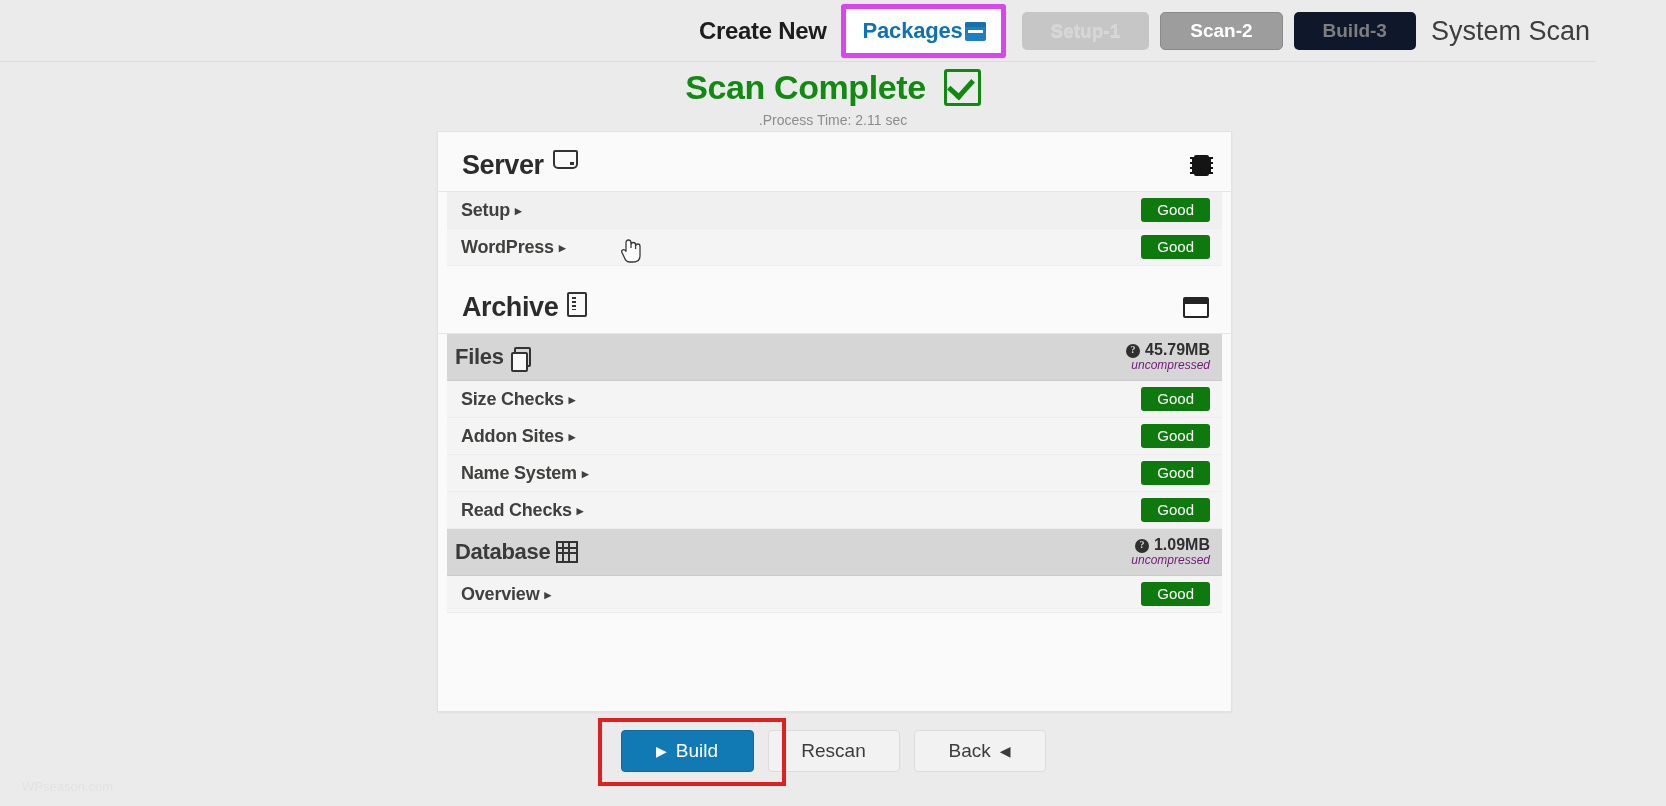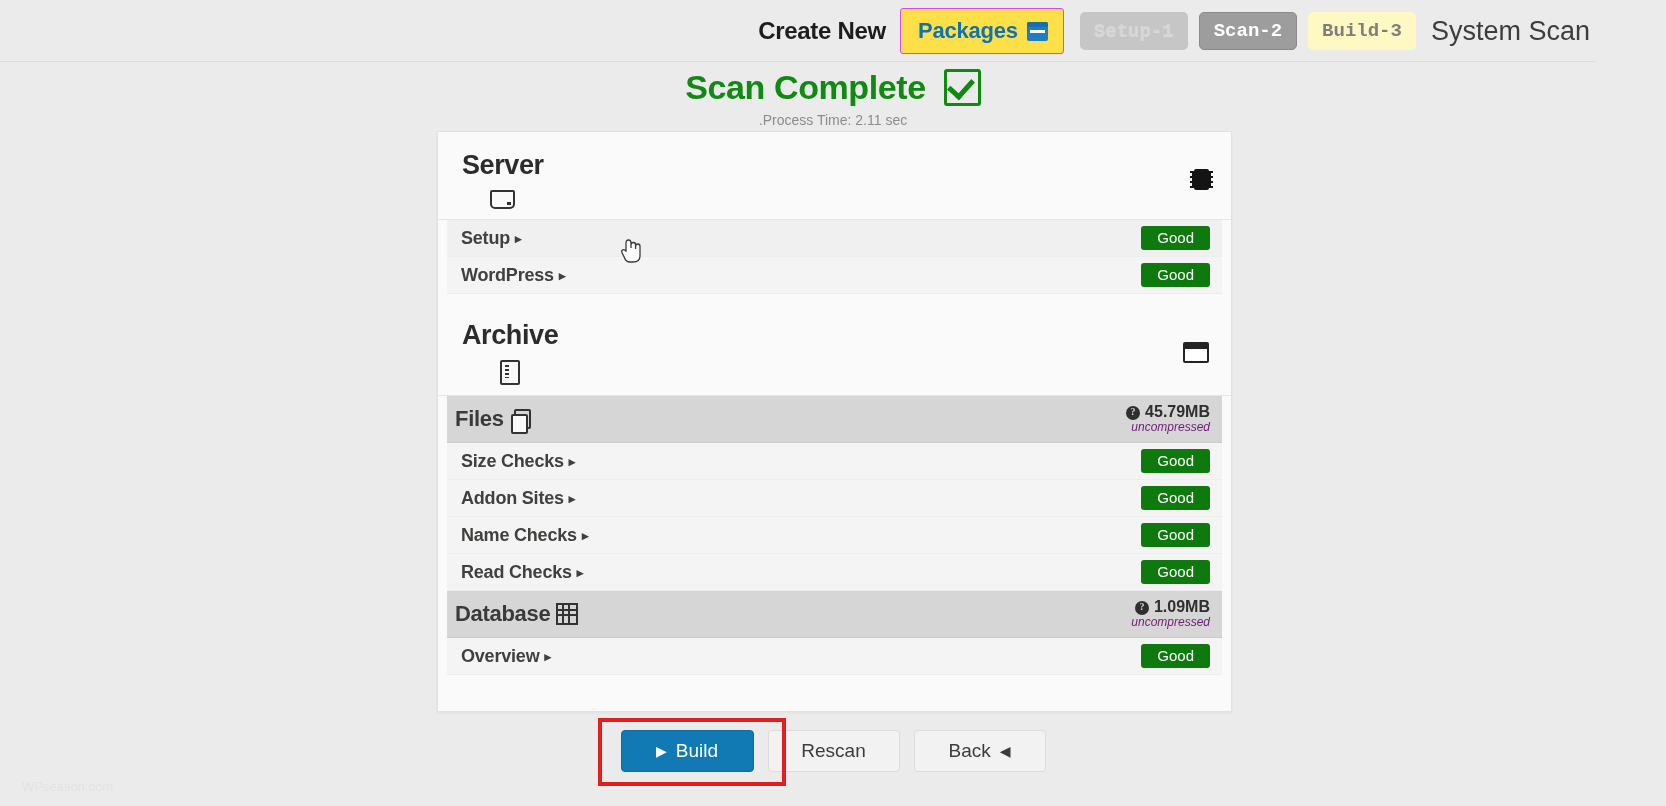--- a/index.html
+++ b/index.html
@@ -40,23 +40,23 @@
     font-size: 24px;
     font-weight: bold;
     color: #1d1d1d;
     letter-spacing: -0.3px;
     margin-right: 14px;
     white-space: nowrap;
   }
   .pkg-btn {
     display: inline-flex;
     align-items: center;
-    gap: 9px;
-    background: #fde047;
-    border: 1px solid #d946ef;
+    gap: 2px;
+    background: #ffffff;
+    border: 5px solid #d946ef;
     border-radius: 3px;
     padding: 9px 15px 9px 17px;
     margin-right: 16px;
     box-shadow: 0 1px 1px rgba(0,0,0,0.04);
   }
   .pkg-btn .lbl {
     font-size: 22px;
     font-weight: bold;
     color: #0f72b5;
     letter-spacing: -0.2px;
@@ -88,37 +88,36 @@
   .step {
     display: inline-flex;
     align-items: center;
     justify-content: center;
     height: 38px;
     min-width: 94px;
     border-radius: 5px;
     font-size: 19px;
     font-weight: bold;
     margin-right: 11px;
-    padding: 0 14px;
+    padding: 0 29px;
     box-sizing: border-box;
     white-space: nowrap;
-    font-family: Liberation Mono, monospace;
   }
   .step.done {
     background: #c6c6c6;
     color: #d6d6d6;
     text-shadow: 0 1px 0 rgba(255,255,255,0.35);
   }
   .step.active {
     background: #9d9d9d;
     color: #ffffff;
     border: 1px solid #8a8a8a;
   }
   .step.next {
-    background: #fef9c3;
+    background: #0f172a;
     color: #7e7e7e;
   }
   .sys-scan {
     font-size: 27px;
     color: #3d3d3d;
     letter-spacing: 0px;
     margin-left: 4px;
     white-space: nowrap;
   }
 
@@ -179,23 +178,21 @@
   }
   .sec-head {
     display: flex;
     align-items: center;
     justify-content: space-between;
     padding: 18px 22px 10px 24px;
     border-bottom: 1px solid #e6e6e6;
   }
   .sec-head .left {
     display: flex;
-    align-items: center;
     gap: 9px;
-    flex-direction: column;
   }
   .sec-head .title {
     font-size: 27px;
     font-weight: bold;
     color: #2c2c2c;
     letter-spacing: -0.4px;
   }
   .icon-hdd {
     width: 21px; height: 15px;
     border: 2px solid #333;
@@ -550,21 +547,21 @@
     </div>
     <div class="row plain">
       <span class="label">
           <span>Addon Sites</span>
           <span class="caret">▸</span>
         </span>
       <span class="badge">Good</span>
     </div>
     <div class="row plain">
       <span class="label">
-          <span>Name Checks</span>
+          <span>Name System</span>
           <span class="caret">▸</span>
         </span>
       <span class="badge">Good</span>
     </div>
     <div class="row plain">
       <span class="label">
           <span>Read Checks</span>
           <span class="caret">▸</span>
         </span>
       <span class="badge">Good</span>

